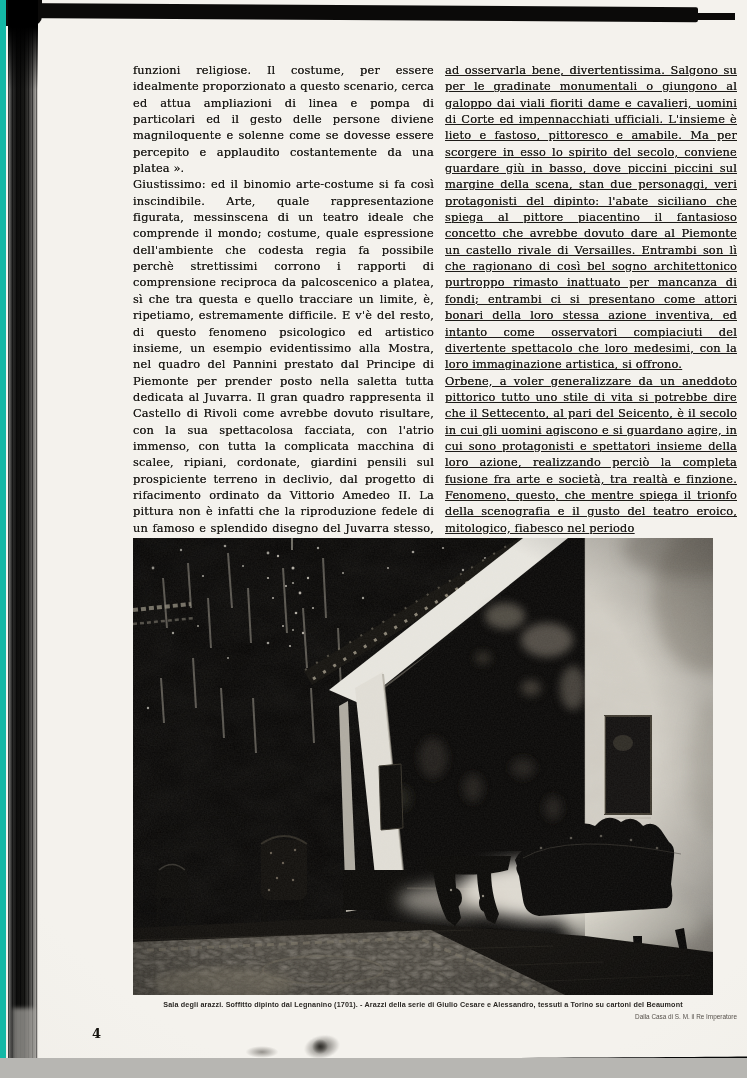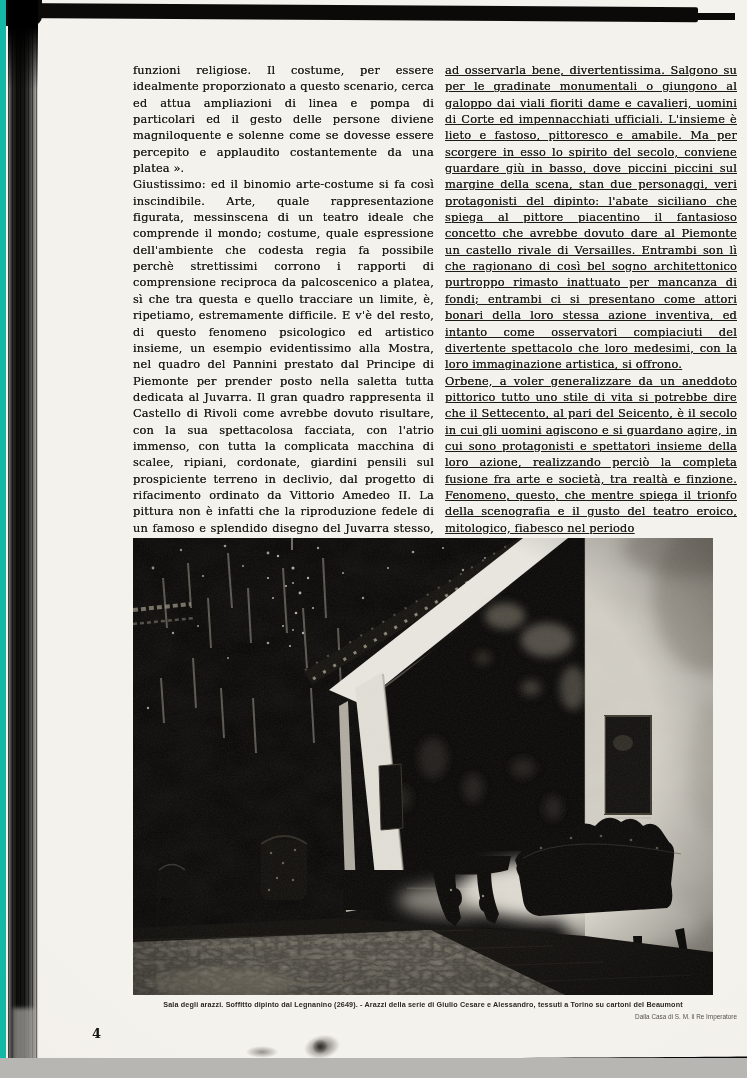--- a/index.html
+++ b/index.html
@@ -283,21 +283,21 @@
         <path d="M14,412 L286,400 L404,452" stroke="#7b7466" stroke-width="3" stroke-dasharray="7 5" opacity="0.6" fill="none"></path>
         <ellipse cx="190" cy="432" rx="60" ry="14" stroke="#6e6759" stroke-width="2" fill="none" opacity="0.5"></ellipse>
         <ellipse cx="90" cy="446" rx="70" ry="16" fill="#88816f" opacity="0.5" filter="url(#soft4)"></ellipse>
       </g>
 
       <rect width="580" height="457" fill="url(#vig)"></rect>
       <rect width="580" height="457" fill="#888" filter="url(#grain)" opacity="0.55"></rect>
     </svg>
   </div>
 
-  <div class="caption">Sala degli arazzi. Soffitto dipinto dal Legnanino (2649). - Arazzi della serie di Giulio Cesare e Alessandro, tessuti a Torino su cartoni del Beaumont</div>
+  <div class="caption">Sala degli arazzi. Soffitto dipinto dal Legnanino (1701). - Arazzi della serie di Giulio Cesare e Alessandro, tessuti a Torino su cartoni del Beaumont</div>
   <div class="credit">Dalla Casa di S. M. il Re Imperatore</div>
   <div class="page-number">4</div>
 
   <div class="smudge-a"></div>
   <div class="smudge-c"></div>
   <div class="smudge-b"></div>
   <svg class="bottom-line" width="747" height="22" xmlns="http://www.w3.org/2000/svg">
     <path d="M55,12 C200,10.5 380,8.8 520,8 C620,7.4 700,7 747,6.6 L747,15.5 C650,16 480,16.5 300,15.6 C180,15 95,14 55,13.2 Z" fill="#060606"></path>
   </svg>
   <div class="bottom-strip"></div>

